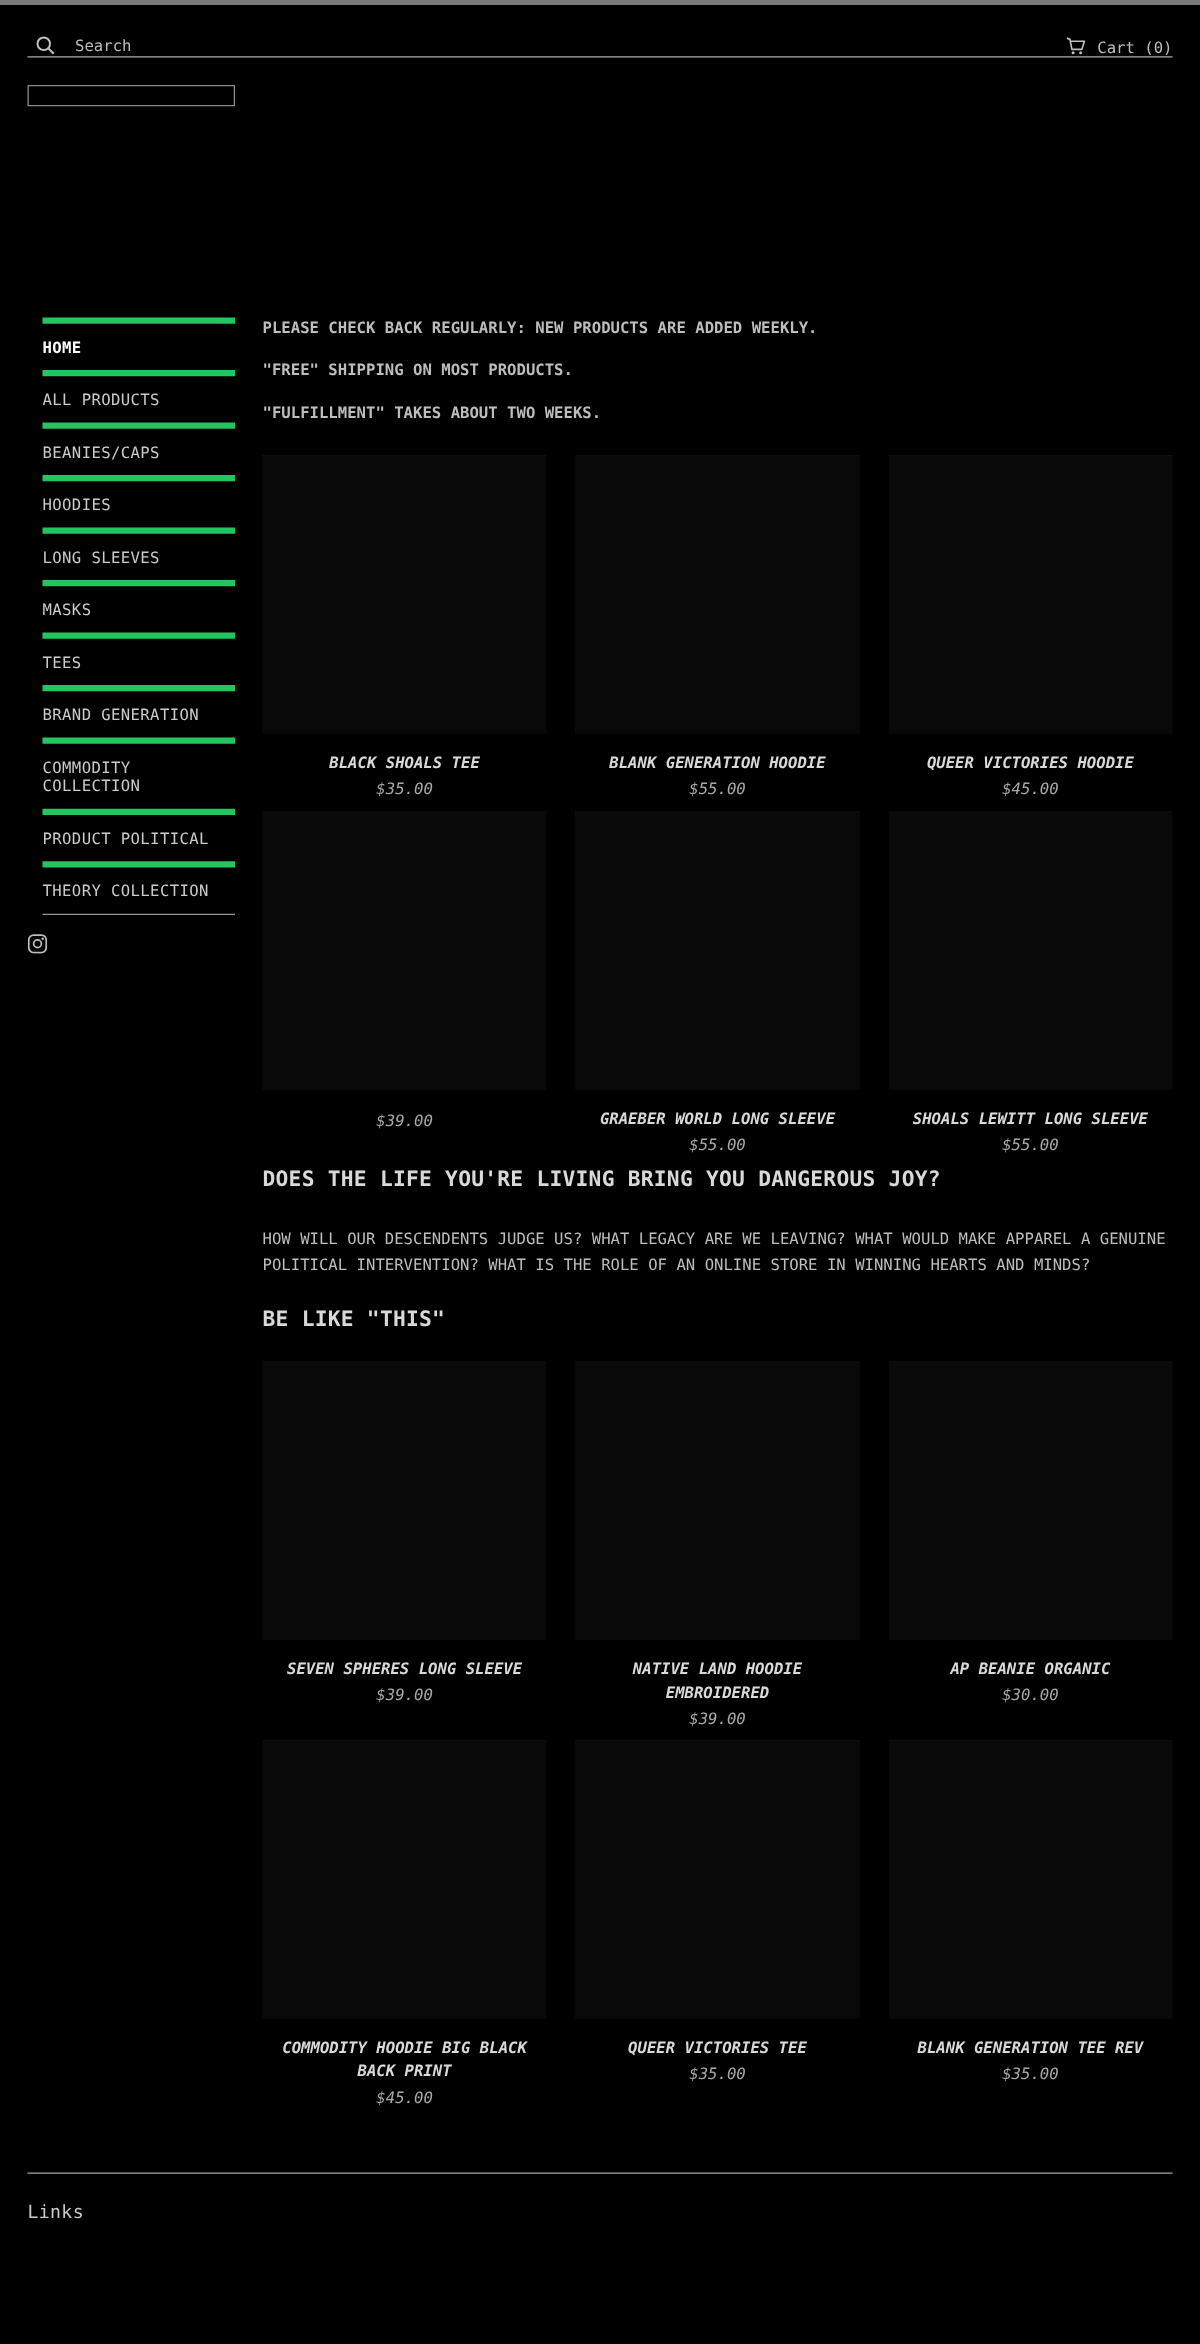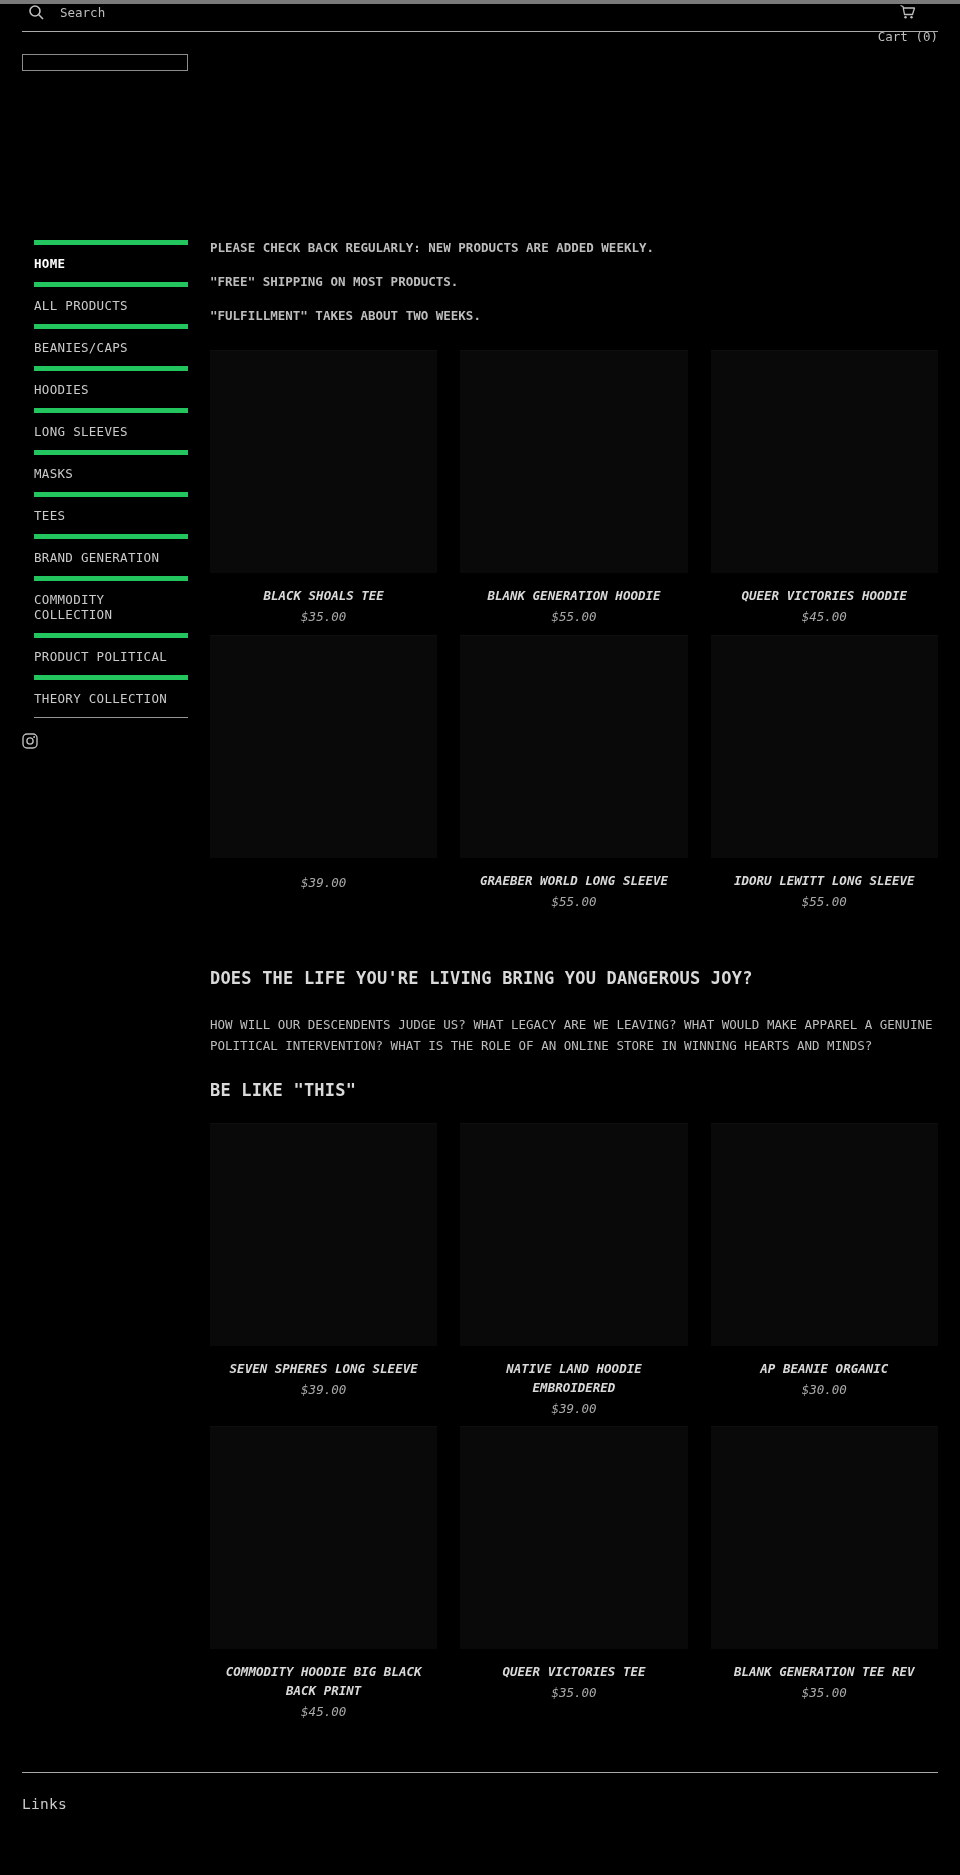--- a/index.html
+++ b/index.html
@@ -10,26 +10,26 @@
     color: #c8c8c8; position: relative;
   }
   a { text-decoration: none; color: inherit; cursor: pointer; }
 
   .top-strip { height: 4px; background: #7a7a7a; width: 100%; }
 
   .container { padding: 0 22px; }
 
   
   .topbar {
-    height: 28px; display: flex; align-items: flex-start;
+    height: 42px; display: flex; align-items: flex-end;
     border-bottom: 1px solid #ababab;
   }
   .search-link { display: flex; align-items: center; gap: 15px; margin-left: 6px; }
   .search-link .label { font-size: 12.5px; color: #bdbdbd; }
-  .cart-link { margin-left: auto; display: flex; align-items: center; gap: 9px; flex-direction: column; }
+  .cart-link { margin-left: auto; display: flex; align-items: center; gap: 9px; }
   .cart-link .label { font-size: 12.5px; color: #bdbdbd; }
   .icon-svg { display: block; }
 
   
   .searchbox-row { margin-top: 22px; }
   .searchbox {
     width: 166px; height: 17px; background: #000;
     border: 1px solid #8c8c8c; color: #ddd;
     font-family: inherit; font-size: 12px; padding: 0 4px; display: block;
   }
@@ -69,21 +69,21 @@
     border-top: 1px solid #0e0e0e;
   }
   .caption { text-align: center; padding: 13px 8px 0 8px; min-height: 62px; }
   .pgrid.tall .caption { min-height: 80px; }
   .ptitle {
     display: block; font-size: 12.5px; font-weight: bold; color: #d9d9d9;
     line-height: 1.55; max-width: 206px; margin: 0 auto;
   }
   .pprice { font-size: 12.5px; color: #a9a9a9; margin-top: 3px; line-height: 1.5; }
 
-  .section2 { margin-top: 48px; }
+  .section2 { }
   .section2-title { margin-bottom: 26px; }
   .section2-p { font-size: 12.5px; color: #bdbdbd; line-height: 1.68; margin-bottom: 24px; }
   .section2-sub { margin-bottom: 0; }
   .pgrid.second { margin-top: 23px; }
 
   
   .footer { margin-top: 43px; border-top: 1px solid #a8a8a8; padding: 23px 0 10px 0; }
   .footer-title { font-size: 14.5px; color: #c9c9c9; letter-spacing: 0.3px; }
 </style>
 </head>
@@ -183,21 +183,21 @@
         <div class="card">
           <a class="tile"></a>
           <div class="caption">
             <a class="ptitle">GRAEBER WORLD LONG SLEEVE</a>
             <div class="pprice">$55.00</div>
           </div>
         </div>
         <div class="card">
           <a class="tile"></a>
           <div class="caption">
-            <a class="ptitle">IDORU LEWITT LONG SLEEVE</a>
+            <a class="ptitle">SHOALS LEWITT LONG SLEEVE</a>
             <div class="pprice">$55.00</div>
           </div>
         </div>
       </div>
 
       <section class="section2">
         <h2 class="h-big section2-title">DOES THE LIFE YOU'RE LIVING BRING YOU DANGEROUS JOY?</h2>
         <p class="section2-p">HOW WILL OUR DESCENDENTS JUDGE US? WHAT LEGACY ARE WE LEAVING? WHAT WOULD MAKE APPAREL A GENUINE POLITICAL INTERVENTION? WHAT IS THE ROLE OF AN ONLINE STORE IN WINNING HEARTS AND MINDS?</p>
         <h2 class="h-big section2-sub">BE LIKE "THIS"</h2>
       </section>

